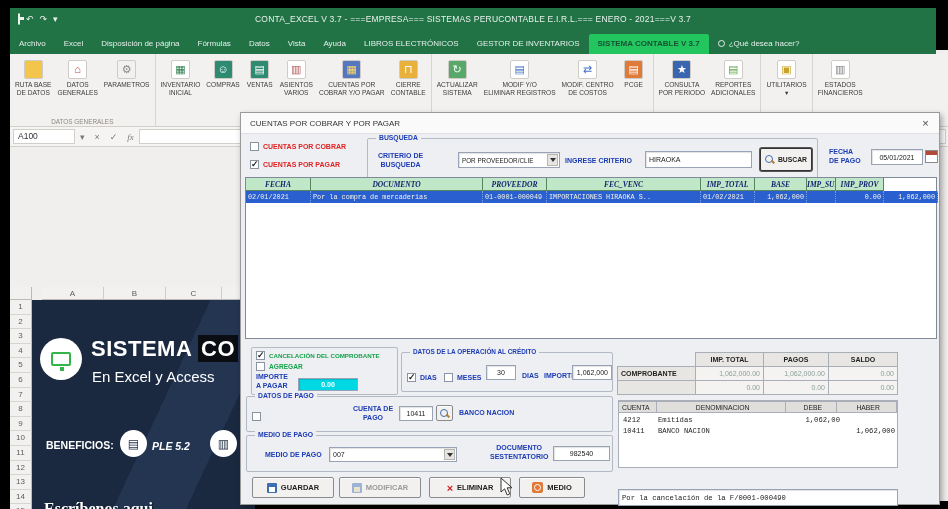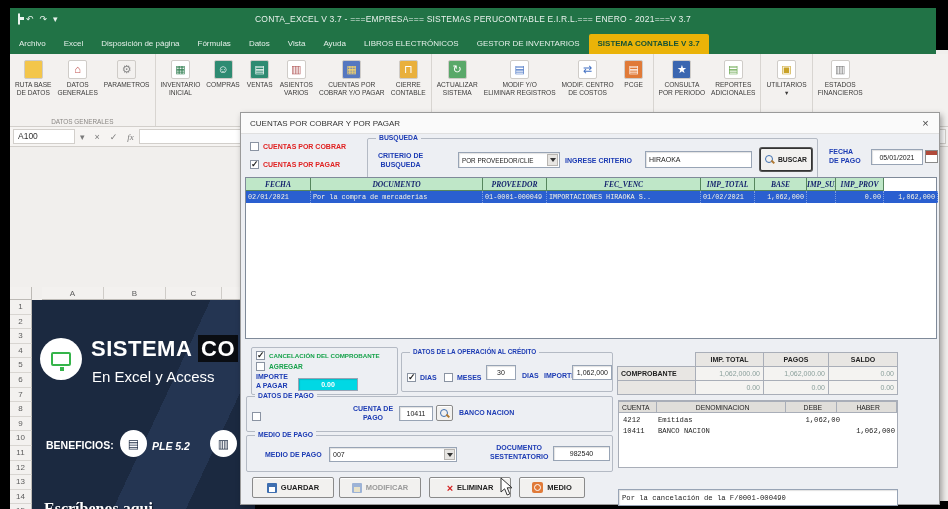--- a/index.html
+++ b/index.html
@@ -14,21 +14,21 @@
   .qat{display:flex;align-items:center;gap:6px;margin-left:8px;font-size:9px;color:#eaf3ee}
   .qico{cursor:default}
   .floppy{width:9px;height:9px;border:1.5px solid #eaf3ee;border-radius:1px;position:relative}
   .floppy::after{content:"";position:absolute;left:1px;top:3px;width:4px;height:3px;background:#eaf3ee}
   #wtitle{position:absolute;left:0;right:0;text-align:center;font-size:8.5px;color:#e8f1ec;letter-spacing:.2px}
 
   
   #tabsrow{position:absolute;left:0;top:22px;width:926px;height:24px;background:#217346;
     display:flex;align-items:flex-end}
   .rtab{font-size:8px;color:#e4efe9;padding:5px 9px 6px;white-space:nowrap;cursor:default}
-  .rtab.active{background:#eab308;color:#175235;font-weight:bold;border-radius:2px 2px 0 0}
+  .rtab.active{background:#22c55e;color:#175235;font-weight:bold;border-radius:2px 2px 0 0}
   #helptab{display:flex;align-items:center;gap:4px;font-size:8px;color:#e4efe9;padding:5px 9px 6px;white-space:nowrap}
   .bulb{width:7px;height:7px;border:1px solid #e4efe9;border-radius:50%}
 
   
   #ribbon{position:absolute;left:0;top:46px;width:938px;height:73px;background:#f3f1ef;
     border-bottom:1px solid #d2cfcb;display:flex}
   .rgroup{position:relative;display:flex;align-items:flex-start;justify-content:center;
     border-right:1px solid #d8d5d1;padding:4px 2px 12px}
   .rbtns{display:flex}
   .rbtn{display:flex;flex-direction:column;align-items:center;width:auto;min-width:34px;
@@ -178,20 +178,24 @@
           <span class="rtab">Excel</span>
           <span class="rtab">Disposición de página</span>
           <span class="rtab">Fórmulas</span>
           <span class="rtab">Datos</span>
           <span class="rtab">Vista</span>
           <span class="rtab">Ayuda</span>
           <span class="rtab">LIBROS ELECTRÓNICOS</span>
           <span class="rtab">GESTOR DE INVENTARIOS</span>
           <span class="rtab active">SISTEMA CONTABLE V 3.7</span>
         </div>
+      <span id="helptab">
+        <span class="bulb"></span>
+        <span>¿Qué desea hacer?</span>
+      </span>
     </div>
 
     <div id="ribbon">
       <div class="rgroup">
         <div class="rbtns">
             <div class="rbtn">
             <span class="tile" style="background: rgb(243, 198, 75);">
                 <span class="glyph" style="color: rgb(255, 255, 255);"></span>
               </span>
             <span class="rlabel">RUTA BASE

